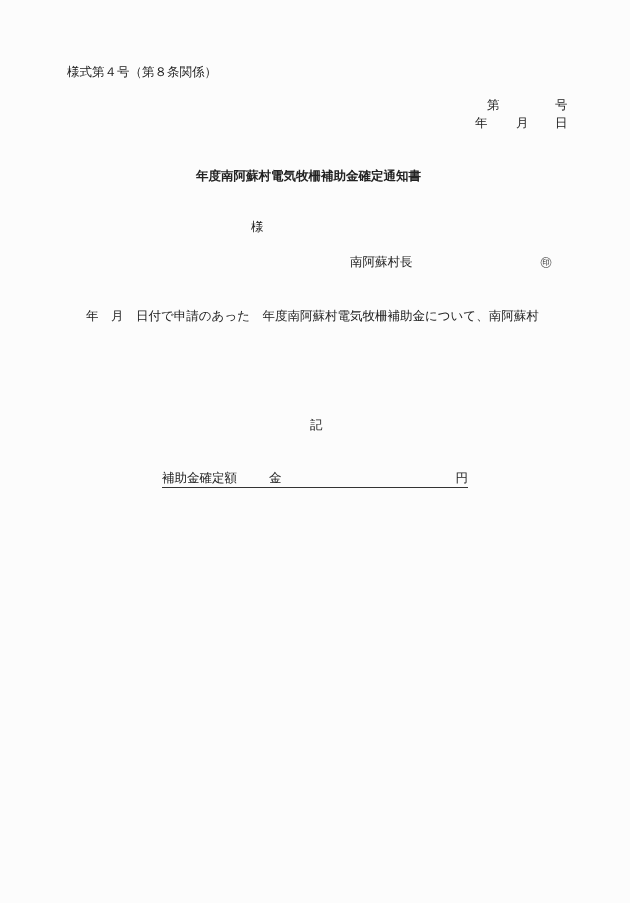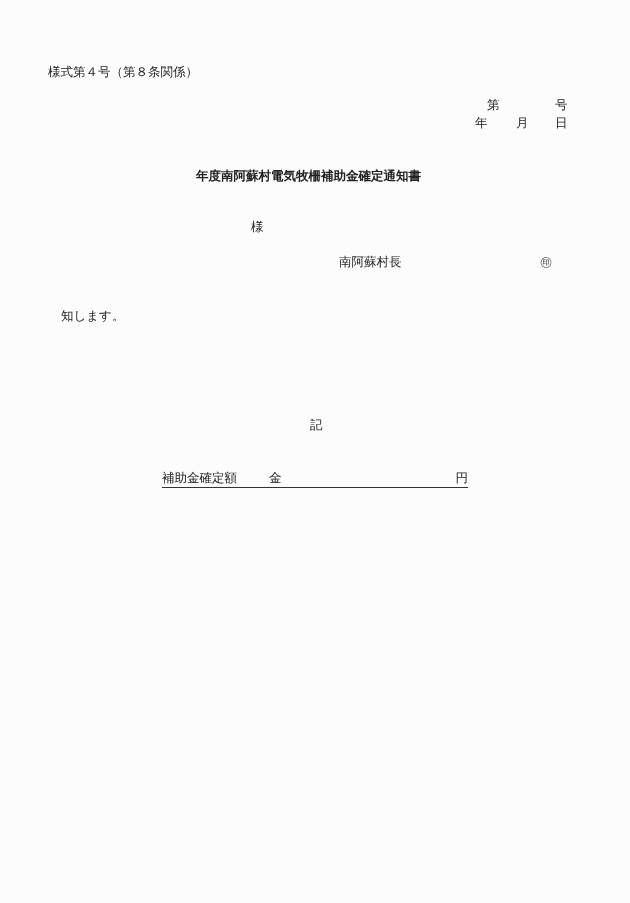--- a/index.html
+++ b/index.html
@@ -10,29 +10,29 @@
     body {
       width: 630px;
       height: 903px;
       position: relative;
       overflow: hidden;
       font-family: "DejaVu Serif", "Liberation Serif", serif;
       color: #222;
       font-size: 12.5px;
     }
     .abs { position: absolute; white-space: nowrap; line-height: 1; }
-    .form-number { left: 48px; top: 66px; }
+    .form-number { left: 67px; top: 66px; }
     .doc-no-label-dai { left: 487px; top: 99px; }
     .doc-no-label-go { left: 555px; top: 99px; }
     .date-nen { left: 475px; top: 117px; }
     .date-tsuki { left: 516px; top: 117px; }
     .date-hi { left: 555px; top: 117px; }
     .title { left: 196px; top: 170px; font-weight: bold; }
     .addressee-sama { left: 251px; top: 221px; }
-    .issuer { left: 339px; top: 256px; text-align: right; }
+    .issuer { left: 350px; top: 256px; text-align: right; }
     .seal { left: 540px; top: 256px; font-size: 12px; }
     .body-para {
       position: absolute;
       left: 61px;
       top: 306px;
       width: 510px;
       line-height: 20px;
       white-space: normal;
       text-align: justify;
     }
@@ -66,21 +66,21 @@
   <div class="abs date-hi">日</div>
 
   <div class="abs title">年度南阿蘇村電気牧柵補助金確定通知書</div>
 
   <div class="abs addressee-sama">様</div>
 
   <div class="abs issuer">南阿蘇村長</div>
   <div class="abs seal">㊞</div>
 
   <div class="body-para">
-    <span class="line">知します。</span>
+    <span class="line">　　年　月　日付で申請のあった　年度南阿蘇村電気牧柵補助金について、南阿蘇村</span>
   </div>
 
   <div class="abs ki">記</div>
 
   <div class="amount-row">
     <span class="amount-label">補助金確定額</span>
     <span class="amount-kin">金</span>
     <span class="amount-en">円</span>
   </div>
 </div>

